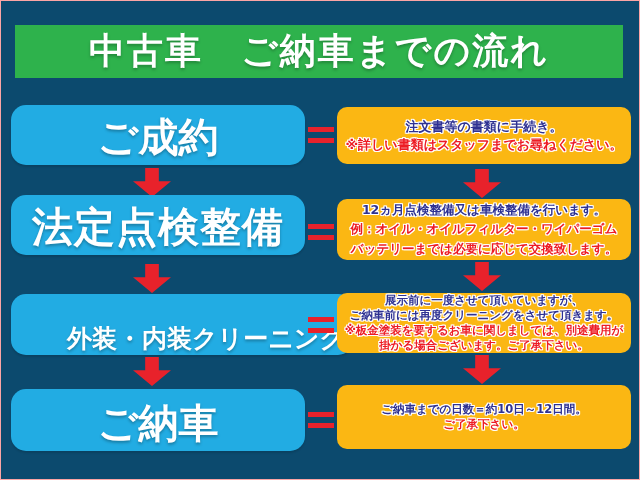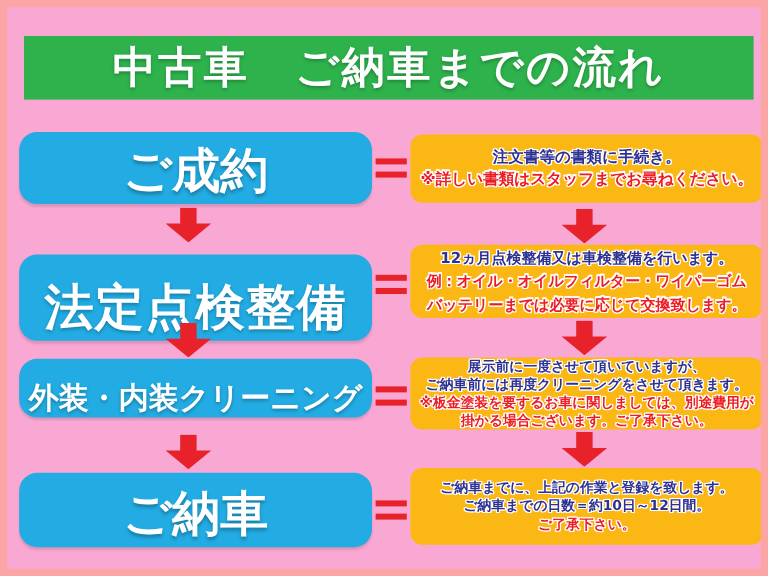--- a/index.html
+++ b/index.html
@@ -1,18 +1,18 @@
 <!DOCTYPE html>
 <html lang="ja" style="--header-green: #2eb24c; --step-blue: #22ace3; --note-yellow: #fbb713; --accent-red: #e8222b; --note-blue-text: #2e3192; --note-red-text: #ed1c24;"><head>
 <meta charset="utf-8">
 <style>
   html,body{margin:0;padding:0;background:#fff;}
   .canvas{
     position:relative;width:640px;height:480px;box-sizing:border-box;
-    border:6px solid #fca5a5;background:#f9a8d4;overflow:hidden;
+    border:1px solid #fca5a5;background:#0c4a6e;overflow:hidden;
     font-family:"DejaVu Sans","Liberation Sans",sans-serif;
   }
   
   .header{
     position:absolute;left:14px;top:24px;width:608px;height:53px;
     background:var(--header-green,#2eb24c);
     display:flex;align-items:center;justify-content:center;
   }
   .header-title{
     color:#fff;font-size:36px;font-weight:bold;letter-spacing:2px;
@@ -49,23 +49,23 @@
   }
   .equals .bar{width:26px;height:5px;background:var(--accent-red,#e8222b);display:block;}
   
   .arrow{
     position:absolute;width:38px;height:29px;background:var(--accent-red,#e8222b);
     clip-path:polygon(32% 0,68% 0,68% 46%,100% 46%,50% 100%,0 46%,32% 46%);
   }
   
   .r0 .step-box{top:104px;height:60px;}   .r0 .step-label{font-size:40px;}
   .r0 .note-box{top:106px;height:57px;}   .r0 .line{font-size:13px;}
-  .r1 .step-box{top:206px;height:72px;}   .r1 .step-label{font-size:41px;letter-spacing:1px;}
+  .r1 .step-box{top:194px;height:60px;}   .r1 .step-label{font-size:41px;letter-spacing:1px;}
   .r1 .note-box{top:198px;height:61px;justify-content:space-between;}   .r1 .line{font-size:12.5px;}
-  .r2 .step-box{top:293px;height:49px;}   .r2 .step-label{font-size:25px;}
+  .r2 .step-box{top:293px;height:61px;padding-left:48px;}   .r2 .step-label{font-size:25px;}
   .r2 .note-box{top:292px;height:60px;}   .r2 .line{font-size:11.5px;}
   .r3 .step-box{top:388px;height:62px;}   .r3 .step-label{font-size:40px;}
   .r3 .note-box{top:384px;height:64px;}   .r3 .line{font-size:11.5px;}
   .arrow.a0l{left:132px;top:167px;} .arrow.a0r{left:462px;top:168px;}
   .arrow.a1l{left:132px;top:263px;} .arrow.a1r{left:462px;top:261px;}
   .arrow.a2l{left:132px;top:356px;} .arrow.a2r{left:462px;top:354px;}
   .eq0{top:104px;height:60px;} .eq1{top:201px;height:60px;}
   .eq2{top:293px;height:61px;} .eq3{top:388px;height:62px;}
 </style>
 </head>
@@ -130,19 +130,18 @@
 
   <div class="r3">
     <div class="step-box">
       <span class="step-label">ご納車</span>
     </div>
     <div class="equals eq3">
         <span class="bar"></span>
         <span class="bar"></span>
       </div>
     <div class="note-box">
-      <div class="line blue">ご納車までに、上記の作業と登録を致します。</div>
       <div class="line blue">ご納車までの日数＝約10日～12日間。</div>
       <div class="line red">ご了承下さい。</div>
     </div>
   </div>
 
 </div>
 
 </body></html>

